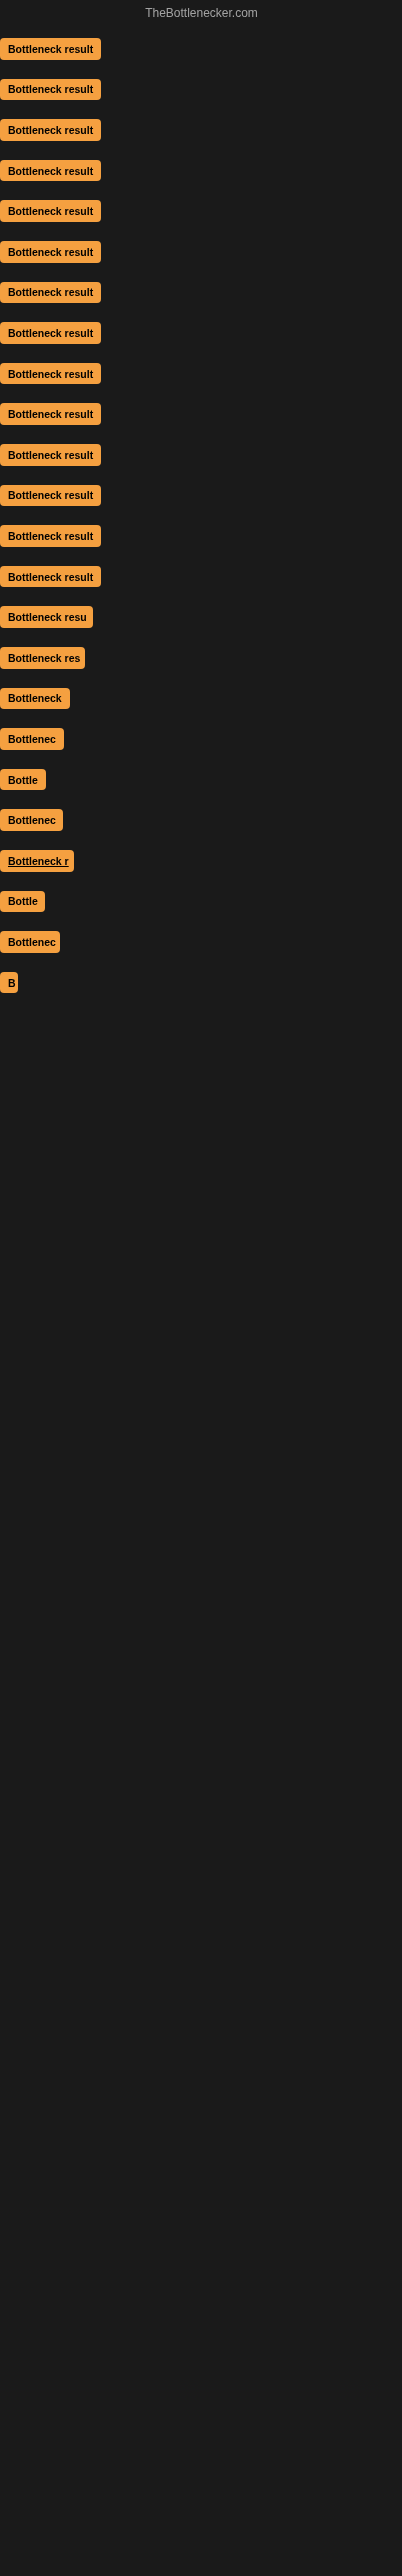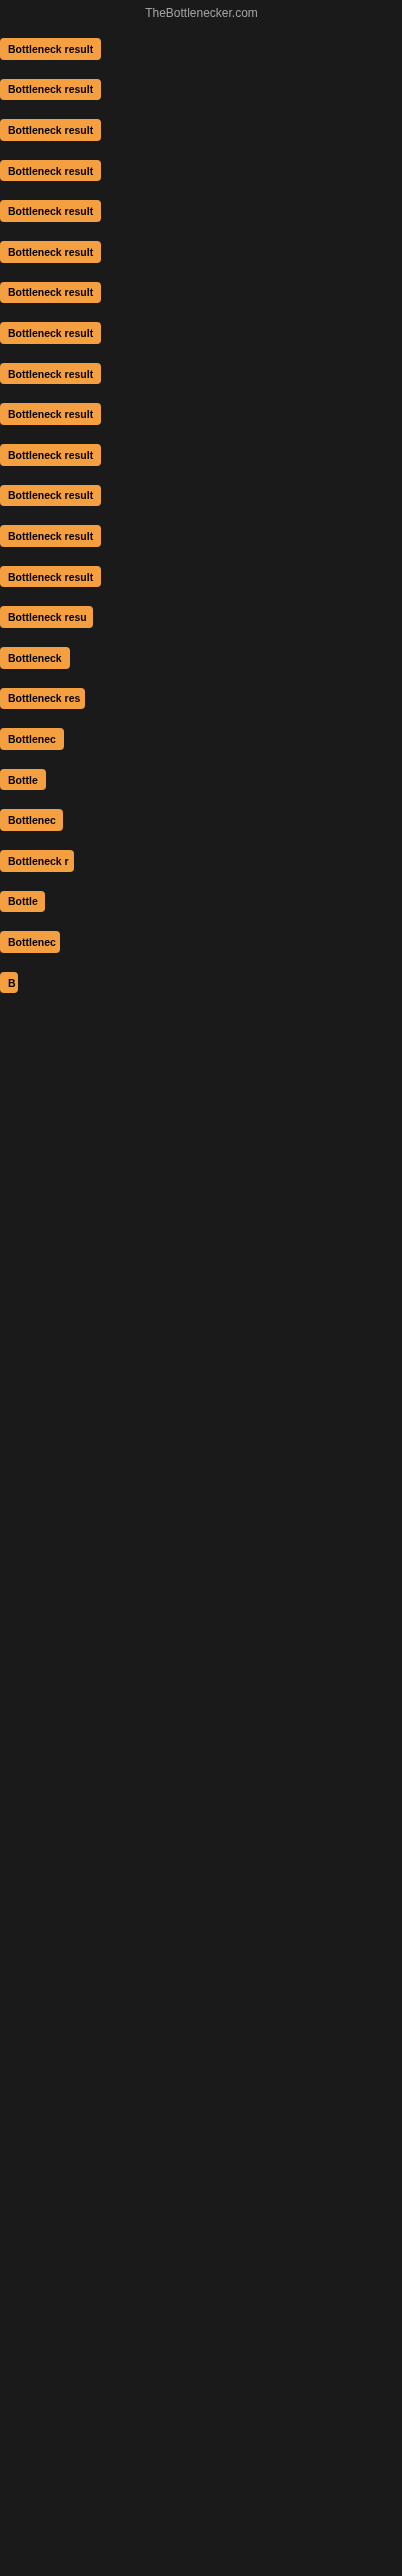--- a/index.html
+++ b/index.html
@@ -53,26 +53,26 @@
     <div class="bottleneck-row"><span class="bottleneck-badge" style="max-width: 113px;">Bottleneck result</span></div>
     <div class="bottleneck-row"><span class="bottleneck-badge" style="max-width: 113px;">Bottleneck result</span></div>
     <div class="bottleneck-row"><span class="bottleneck-badge" style="max-width: 113px;">Bottleneck result</span></div>
     <div class="bottleneck-row"><span class="bottleneck-badge" style="max-width: 113px;">Bottleneck result</span></div>
     <div class="bottleneck-row"><span class="bottleneck-badge" style="max-width: 109px;">Bottleneck result</span></div>
     <div class="bottleneck-row"><span class="bottleneck-badge" style="max-width: 106px;">Bottleneck result</span></div>
     <div class="bottleneck-row"><span class="bottleneck-badge" style="max-width: 105px;">Bottleneck result</span></div>
     <div class="bottleneck-row"><span class="bottleneck-badge" style="max-width: 103px;">Bottleneck result</span></div>
     <div class="bottleneck-row"><span class="bottleneck-badge" style="max-width: 101px;">Bottleneck result</span></div>
     <div class="bottleneck-row"><span class="bottleneck-badge" style="max-width: 93px; text-align: center;">Bottleneck resu</span></div>
+    <div class="bottleneck-row"><span class="bottleneck-badge" style="max-width: 85px;">Bottleneck res</span></div>
     <div class="bottleneck-row"><span class="bottleneck-badge" style="max-width: 72px;">Bottleneck</span></div>
-    <div class="bottleneck-row"><span class="bottleneck-badge" style="max-width: 85px;">Bottleneck res</span></div>
     <div class="bottleneck-row"><span class="bottleneck-badge" style="max-width: 64px;">Bottlenec</span></div>
     <div class="bottleneck-row"><span class="bottleneck-badge" style="max-width: 47px;">Bottle</span></div>
     <div class="bottleneck-row"><span class="bottleneck-badge" style="max-width: 63px;">Bottlenec</span></div>
-    <div class="bottleneck-row"><span class="bottleneck-badge" style="max-width: 74px;">Bottleneck r</span></div>
+    <div class="bottleneck-row"><span class="bottleneck-badge" style="max-width: 74px; text-decoration: underline;">Bottleneck r</span></div>
     <div class="bottleneck-row"><span class="bottleneck-badge" style="max-width: 45px;">Bottle</span></div>
     <div class="bottleneck-row"><span class="bottleneck-badge" style="max-width: 60px;">Bottlenec</span></div>
     <div class="bottleneck-row"><span class="bottleneck-badge" style="max-width: 17.7px;">B</span></div>
     <div class="bottleneck-row"></div>
     <div class="bottleneck-row"></div>
     <div class="bottleneck-row"></div>
     <div class="bottleneck-row"></div>
     <div class="bottleneck-row"></div>
     <div class="bottleneck-row"></div>
   </div>

